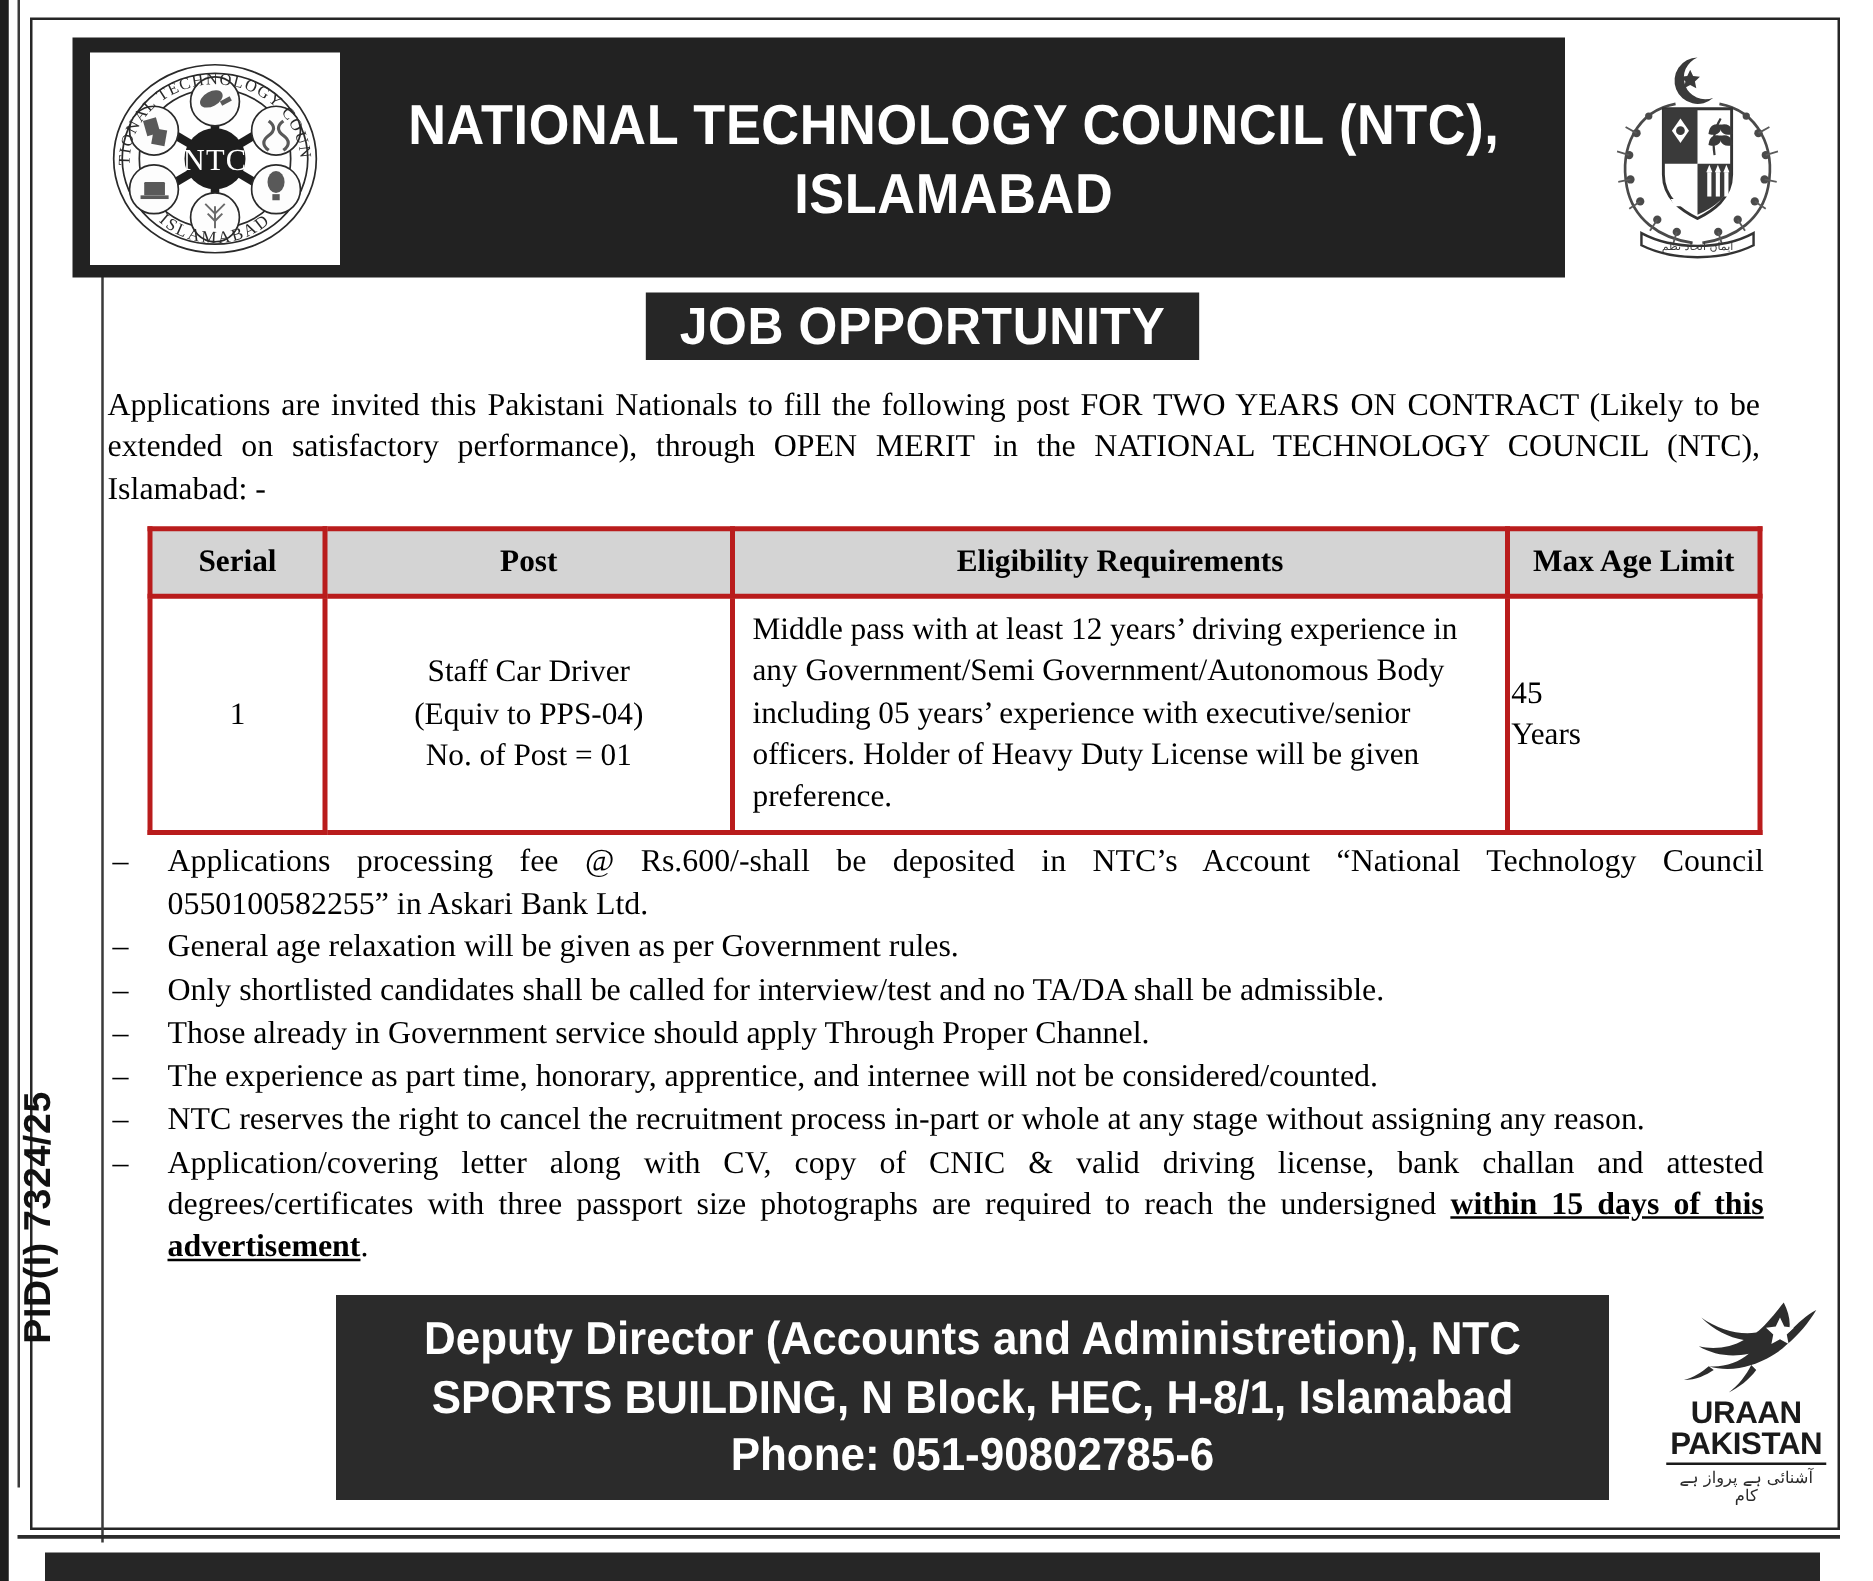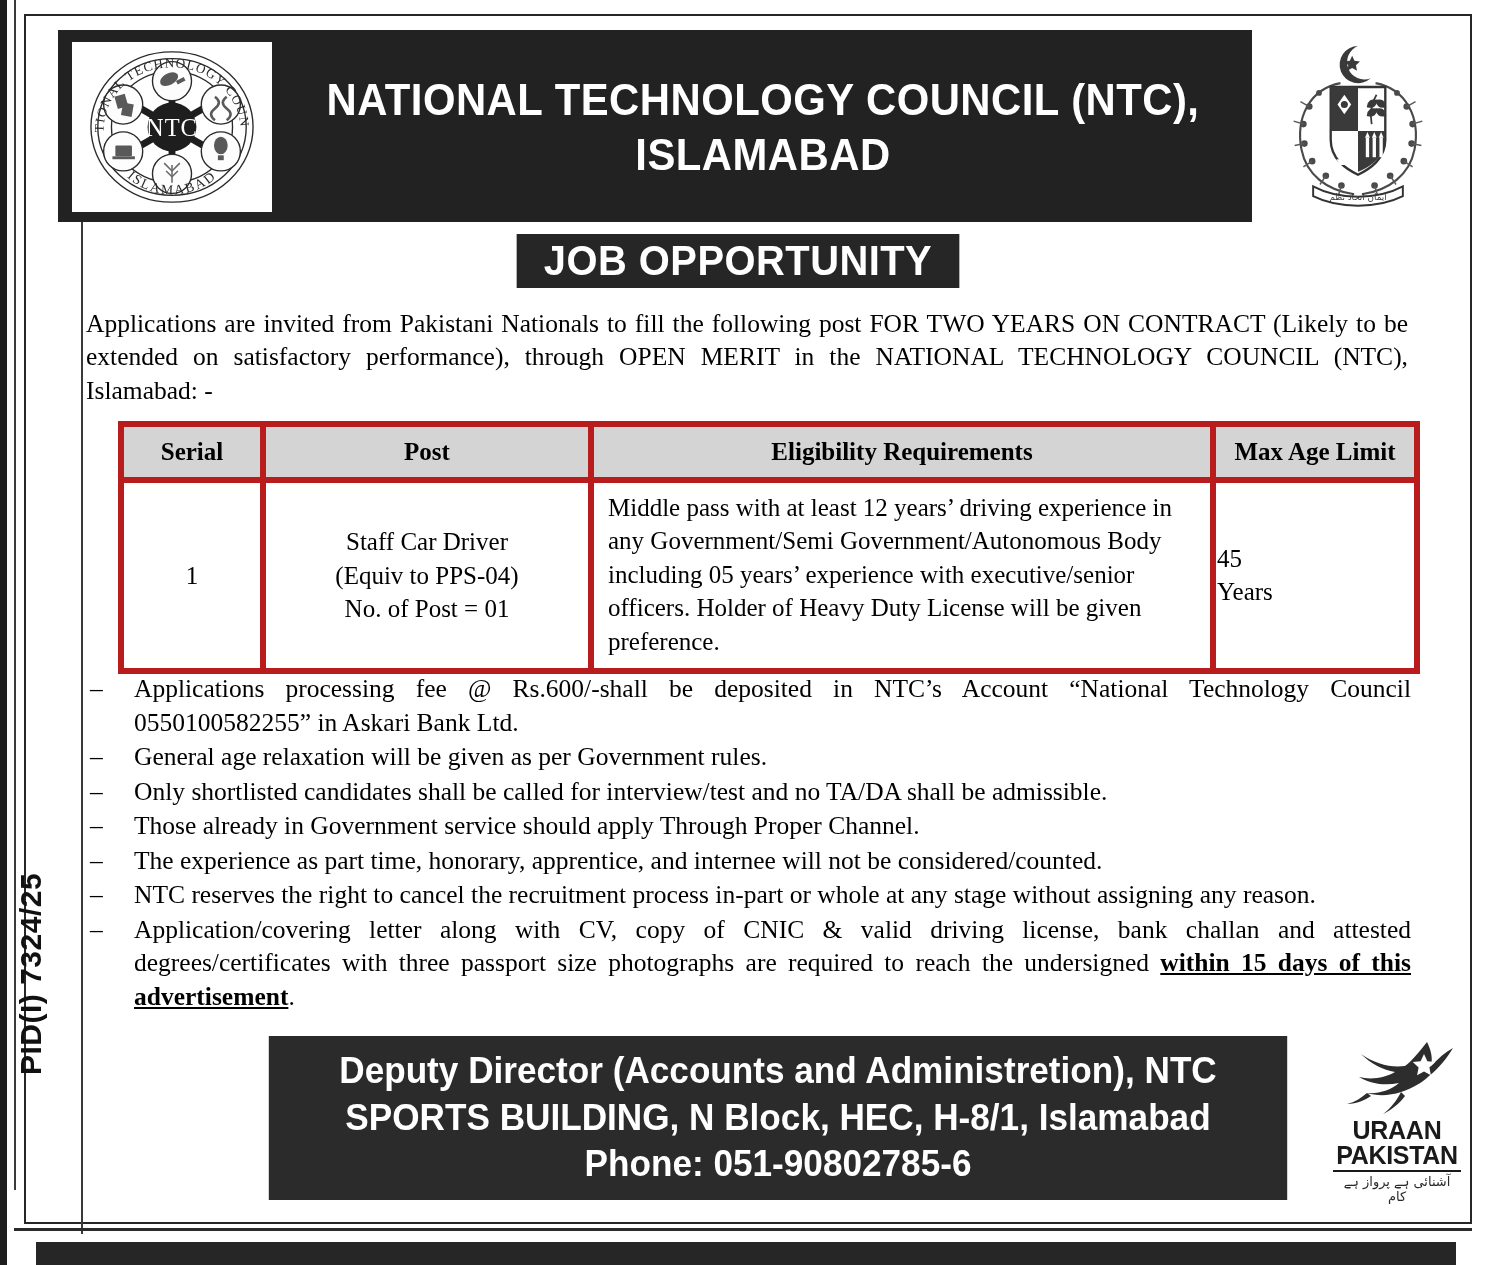--- a/index.html
+++ b/index.html
@@ -61,21 +61,21 @@
     position:absolute;left:86px;top:307px;width:1322px;
     font-size:25.5px;line-height:1.31;text-align:justify;text-justify:inter-word;
   }
 
   
   .jobs-table{
     position:absolute;left:118px;top:421px;width:1240px;
     border-collapse:collapse;table-layout:fixed;
   }
   .jobs-table th,.jobs-table td{
-    border:6px solid #b91c1c;vertical-align:middle;
+    border:4px solid #b91c1c;vertical-align:middle;
   }
   .jobs-table thead th{
     background:#d4d4d4;text-align:center;font-weight:700;font-size:25px;
     line-height:1.18;padding:10px 4px;
   }
   .c-serial{width:128px;}
   .c-post{width:314px;}
   .c-elig{width:608px;}
   .c-age{width:190px;}
   .jobs-table td{font-size:25px;line-height:1.34;}
@@ -261,21 +261,21 @@
 
     <path d="M34 152 C60 166 100 166 126 152 L126 162 C100 175 60 175 34 162 Z" fill="#ffffff" stroke="#333" stroke-width="2"></path>
     <text x="80" y="166" text-anchor="middle" font-family="DejaVu Sans, sans-serif" font-size="9" fill="#3a3a3a">ایمان اتحاد نظم</text>
   </svg>
 </div>
 
 <div class="job-banner">
   <span>JOB OPPORTUNITY</span>
 </div>
 
-<div class="intro">Applications are invited from Pakistani Nationals to fill the following post FOR TWO YEARS ON CONTRACT (Likely to be extended on satisfactory performance), through OPEN MERIT in the NATIONAL TECHNOLOGY COUNCIL (NTC), Islamabad: -</div>
+<div class="intro">Applications are invited this Pakistani Nationals to fill the following post FOR TWO YEARS ON CONTRACT (Likely to be extended on satisfactory performance), through OPEN MERIT in the NATIONAL TECHNOLOGY COUNCIL (NTC), Islamabad: -</div>
 
 <table class="jobs-table">
   <thead>
     <tr>
       <th class="c-serial">Serial</th>
       <th class="c-post">Post</th>
       <th class="c-elig">Eligibility Requirements</th>
       <th class="c-age">Max Age Limit</th>
     </tr>
   </thead>

